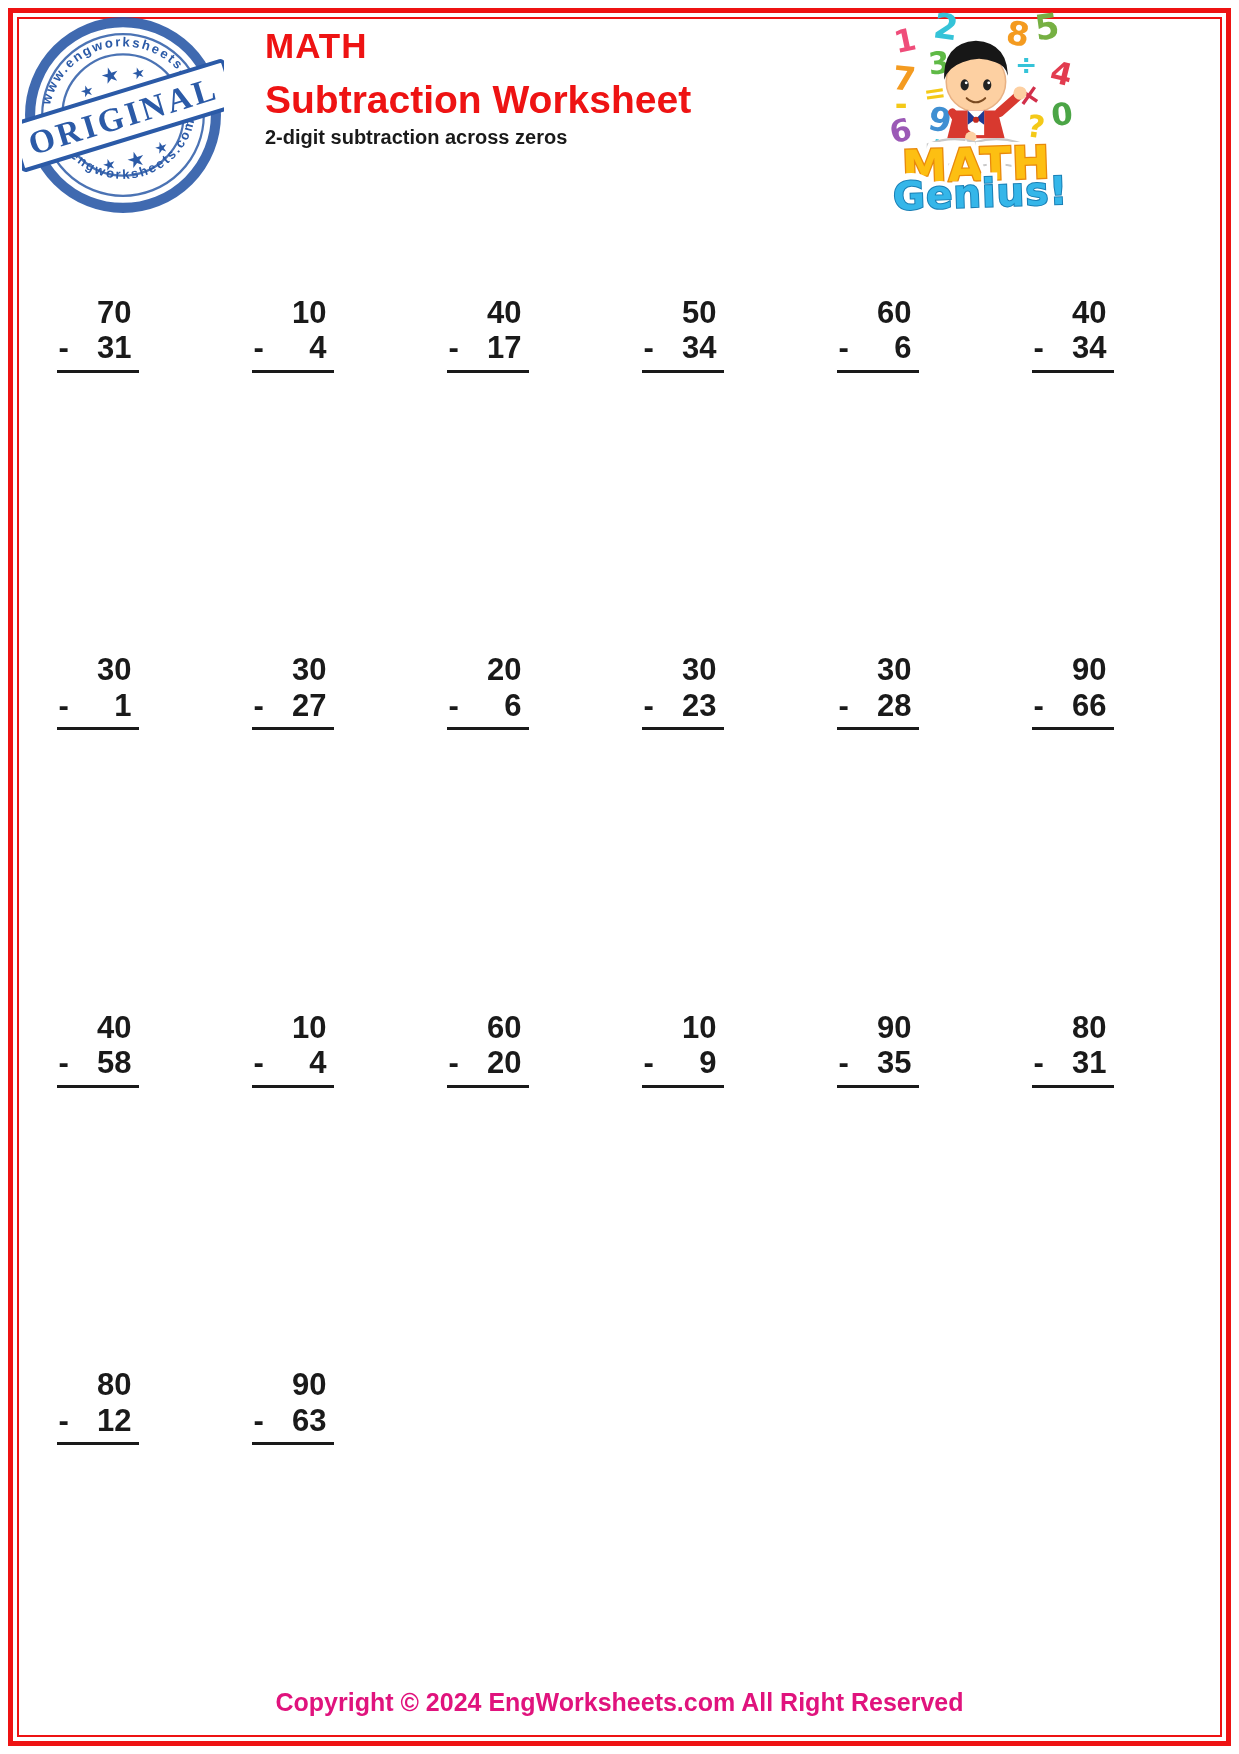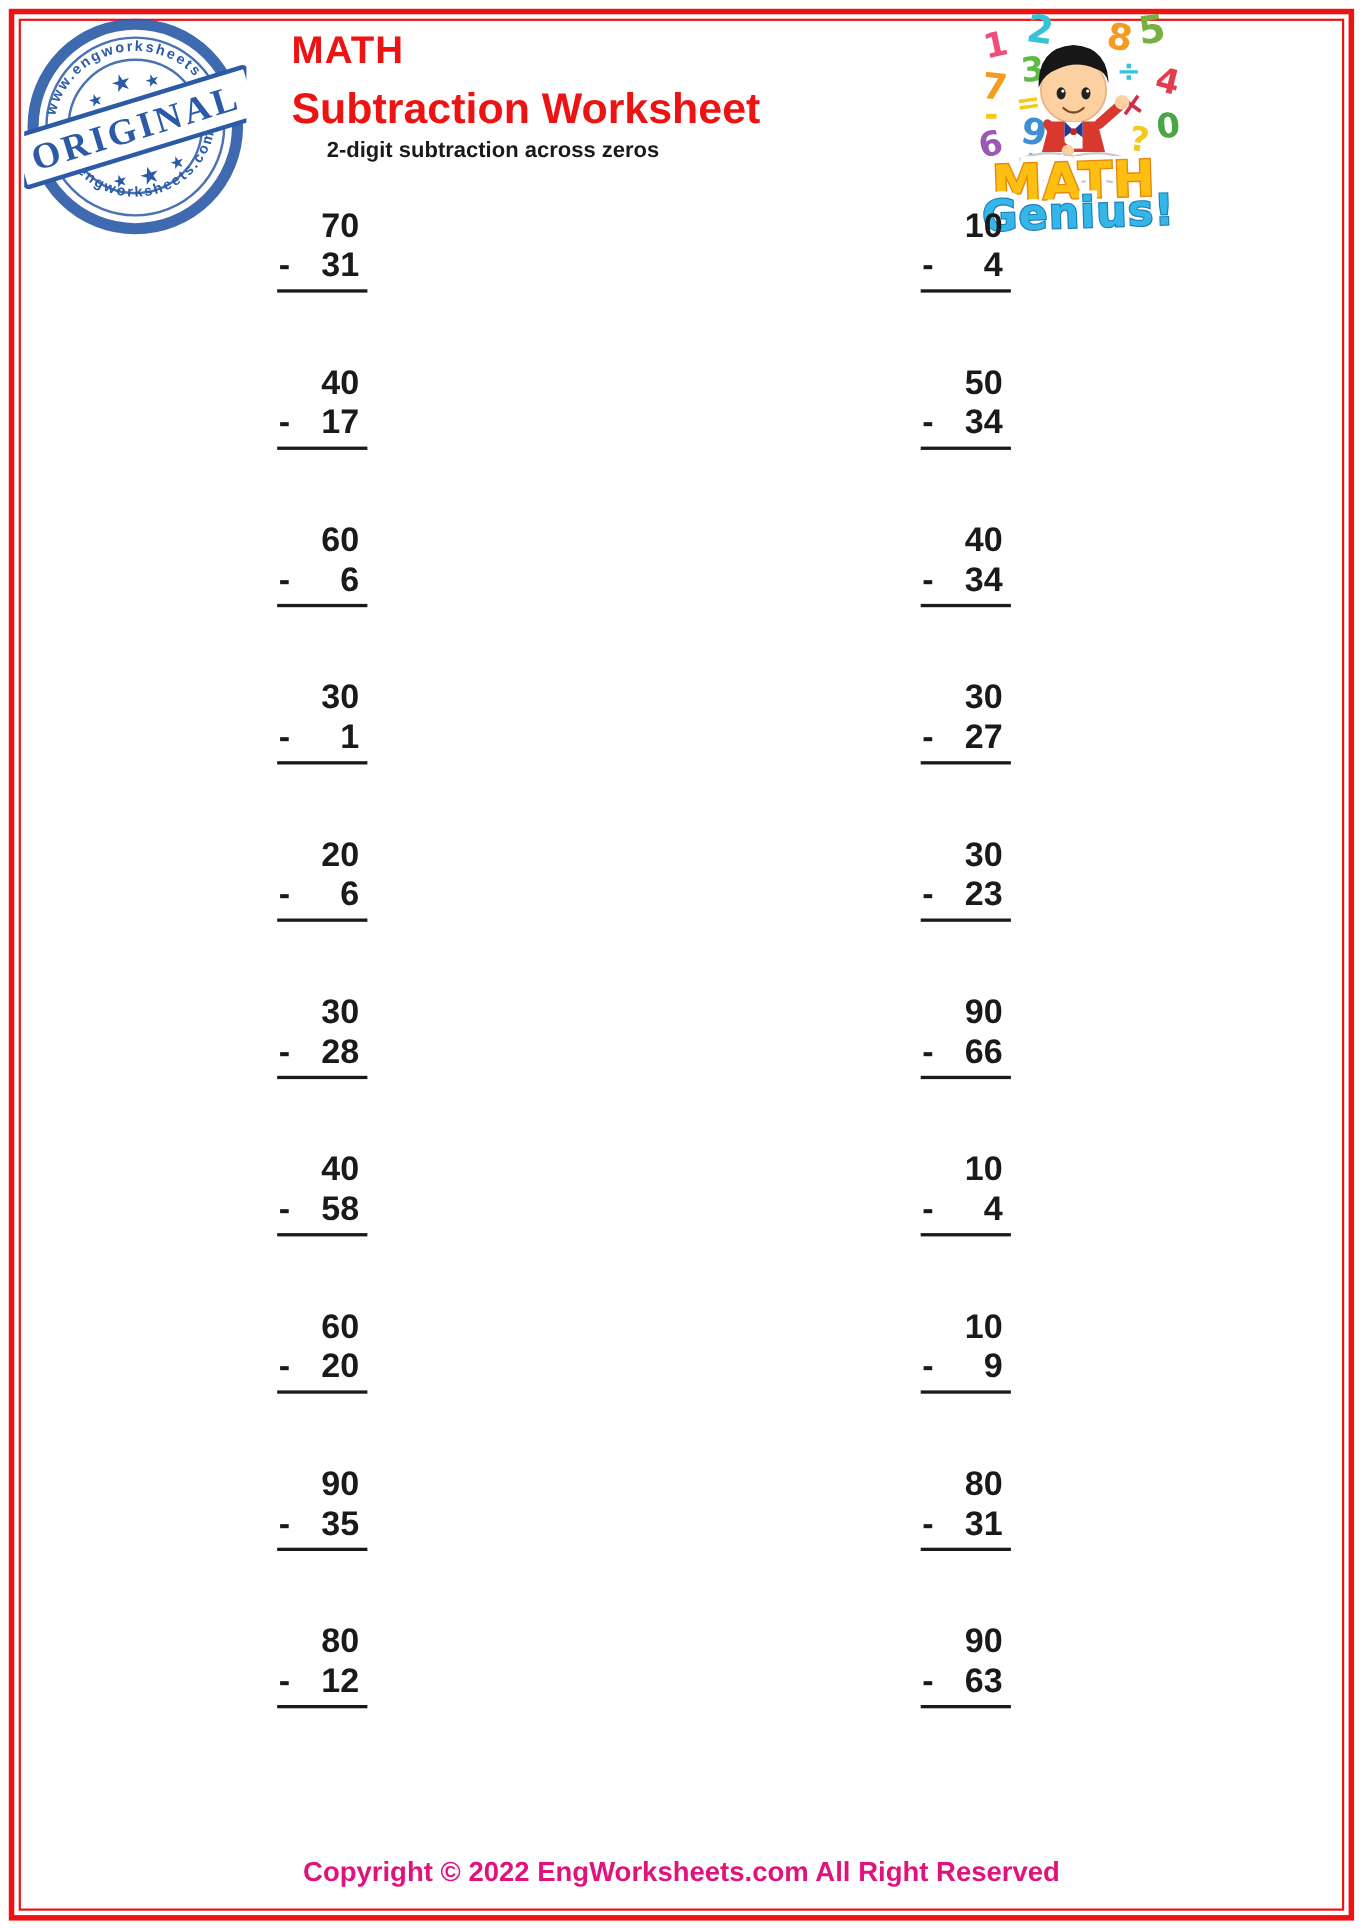--- a/index.html
+++ b/index.html
@@ -10,27 +10,27 @@
     width:1239px;height:1754px;position:relative;background:#ffffff;
     font-family:"Liberation Sans",sans-serif;overflow:hidden;
   }
   .border-outer{position:absolute;inset:8px;border:5px solid var(--red);pointer-events:none;}
   .border-inner{position:absolute;inset:17px;border:2px solid var(--red);pointer-events:none;}
 
   
   .stamp{position:absolute;left:22px;top:14px;}
   .hdr-subject{position:absolute;left:265px;top:26px;font-size:35px;font-weight:bold;color:var(--red);letter-spacing:1px;}
   .hdr-title{position:absolute;left:265px;top:78px;font-size:39px;font-weight:bold;color:var(--red);}
-  .hdr-subtitle{position:absolute;left:265px;top:126px;font-size:20px;font-weight:bold;color:var(--ink);margin-left:32px;}
+  .hdr-subtitle{position:absolute;left:265px;top:126px;font-size:20px;font-weight:bold;color:var(--ink);}
   .logo{position:absolute;left:866px;top:8px;}
 
   
   .grid{
     position:absolute;left:0;top:155px;width:1170px;height:1430px;
-    display:grid;grid-template-columns:repeat(2,1fr);grid-auto-rows:1fr;
+    display:grid;grid-template-columns:repeat(6,1fr);grid-auto-rows:1fr;
     align-items:center;justify-items:center;
   }
   .problem{width:82px;color:var(--ink);}
   .minuend{
     text-align:right;padding-right:7px;font-size:31px;font-weight:bold;line-height:1.15;
   }
   .sub-row{
     display:flex;justify-content:space-between;align-items:baseline;
     font-size:31px;font-weight:bold;line-height:1.15;
     border-bottom:3px solid var(--ink);
@@ -290,13 +290,13 @@
 
   <div class="problem">
     <div class="minuend">90</div>
     <div class="sub-row">
       <span class="minus">-</span>
       <span class="subtrahend">63</span>
     </div>
   </div>
 </div>
 
-<div class="footer">Copyright © 2022 EngWorksheets.com All Right Reserved</div>
+<div class="footer">Copyright © 2024 EngWorksheets.com All Right Reserved</div>
 
 </body></html>

